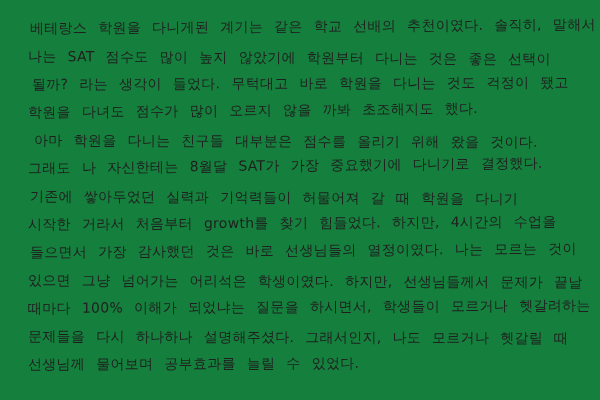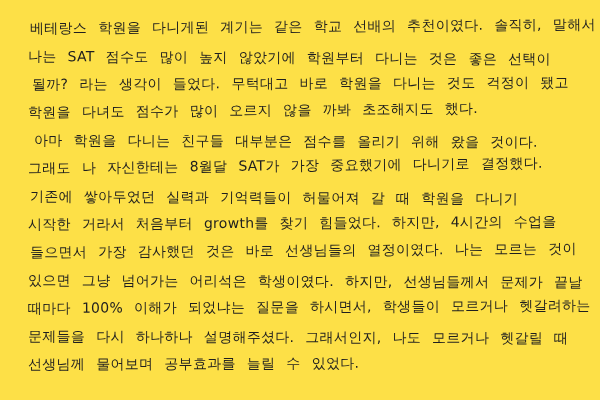--- a/index.html
+++ b/index.html
@@ -4,21 +4,21 @@
 <style>
   html, body {
     margin: 0;
     padding: 0;
     background: #ffffff;
   }
   .page {
     position: relative;
     width: 600px;
     height: 400px;
-    background: #fde047;
+    background: #15803d;
     overflow: hidden;
     font-family: "DejaVu Sans", sans-serif;
   }
   .note {
     position: absolute;
     top: 14px;
     left: 28px;
     right: 16px;
     color: #1f1f1f;
   }

